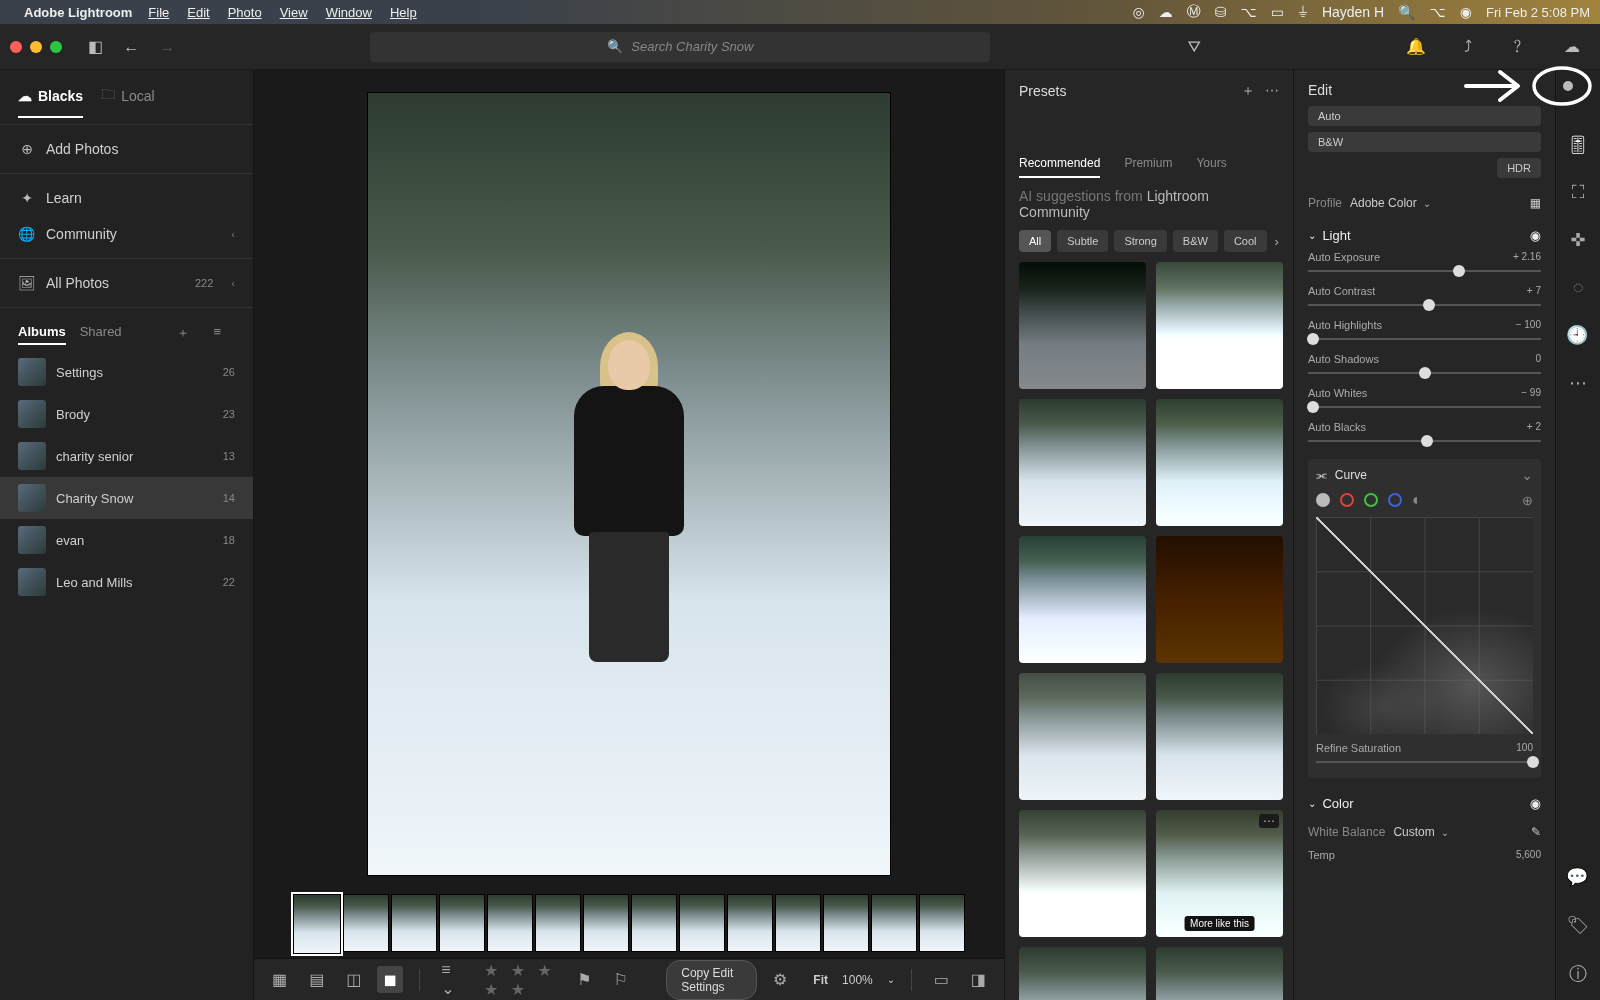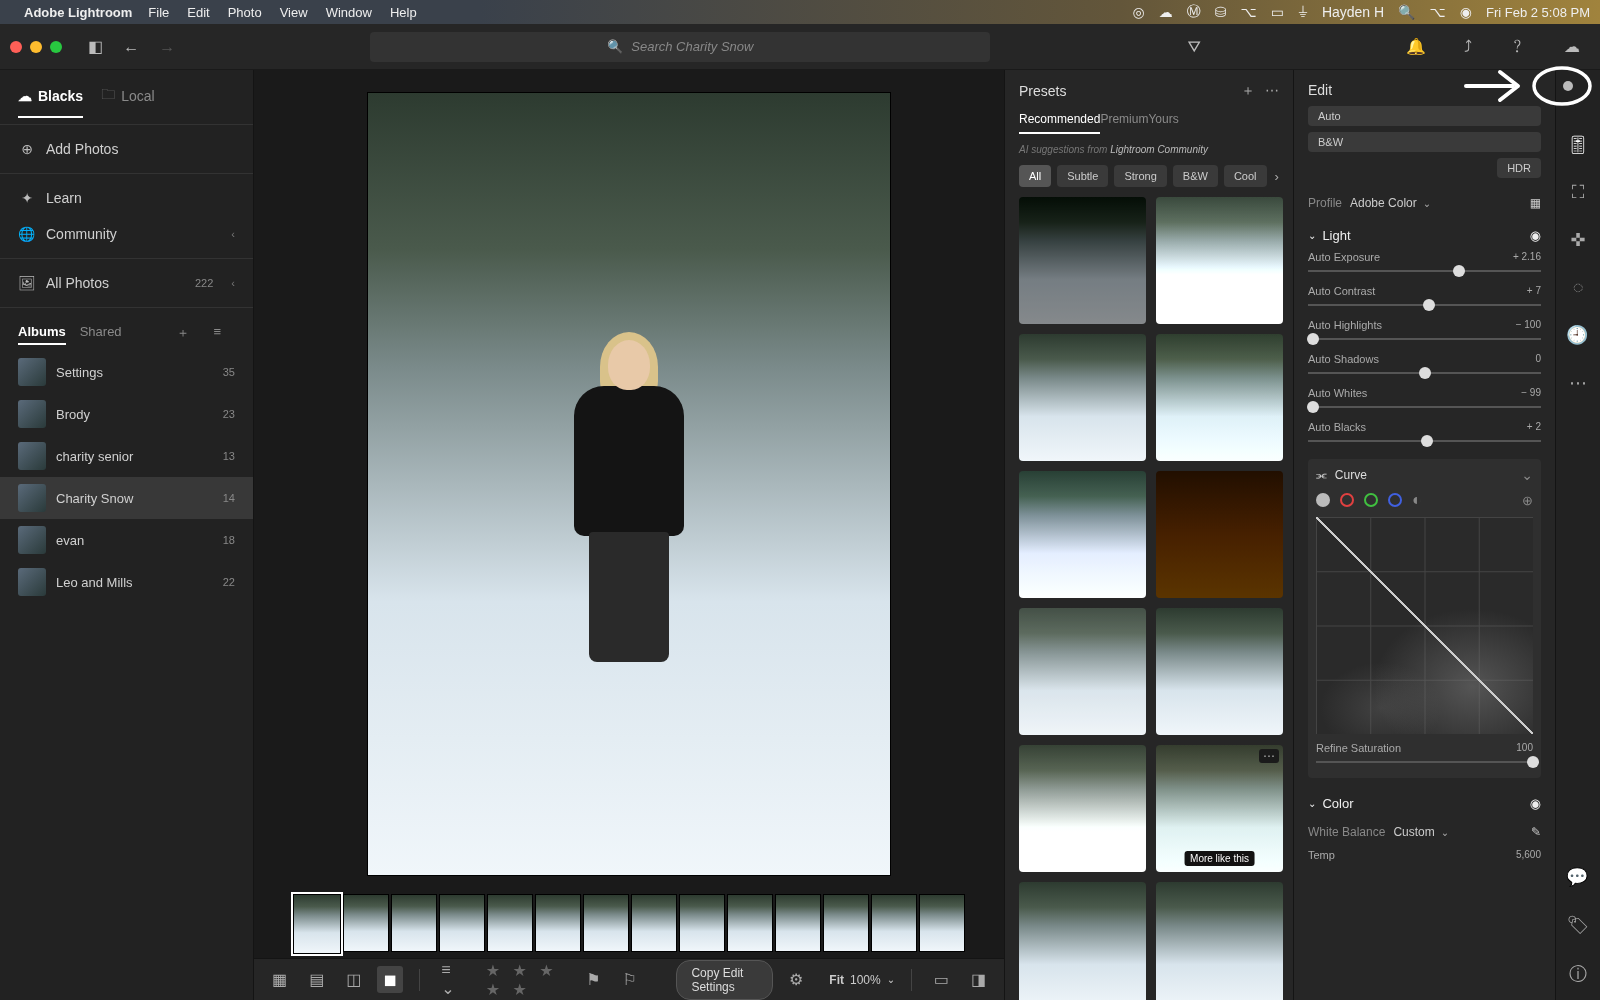--- a/index.html
+++ b/index.html
@@ -18,21 +18,21 @@
     --snow-bg: linear-gradient(to bottom, #2d3b30 0%, #4a5a4c 20%, #7a8a8a 35%, #d8e4ec 65%, #f0f6fa 100%);
   }
   * { box-sizing: border-box; margin: 0; padding: 0; font-family: -apple-system, BlinkMacSystemFont, "Segoe UI", sans-serif; user-select: none; }
   html, body { width: 1600px; height: 1000px; overflow: hidden; background: #000; color: var(--text); font-size: 13px; }
   body { position: relative; }
 
   
   .mac-menubar { height: 24px; background: linear-gradient(to right, #3a414b 0%, #3a414b 30%, #63563a 70%, #a0833d 100%); display: flex; align-items: center; padding: 0 10px; color: #eee; font-size: 13px; }
   .mac-menubar .apple { font-size: 15px; margin-right: 14px; }
   .mac-menubar .app-name { font-weight: 600; margin-right: 16px; }
-  .mac-menubar .menu-item { margin-right: 18px; cursor: default; }
+  .mac-menubar .menu-item { margin-right: 18px; cursor: default; text-decoration: underline; }
   .mac-menubar .spacer { flex: 1; }
   .mac-menubar .right-icon { margin-left: 14px; font-size: 14px; }
   .mac-menubar .clock { margin-left: 14px; }
 
   
   .toolbar { height: 46px; background: #262626; display: flex; align-items: center; padding: 0 10px; border-bottom: 1px solid #1a1a1a; }
   .traffic-lights { display: flex; gap: 8px; margin-right: 16px; }
   .traffic-lights span { width: 12px; height: 12px; border-radius: 50%; display: block; }
   .tl-red { background: #ff5f57; }
   .tl-yellow { background: #febc2e; }
@@ -76,30 +76,30 @@
   .subject .legs { width: 80px; height: 130px; background: #2a2a2a; margin: -4px auto 0 auto; border-radius: 4px 4px 8px 8px; }
   .filmstrip { height: 70px; display: flex; gap: 2px; padding: 6px 4px; background: #1a1a1a; justify-content: center; }
   .fs-thumb { width: 46px; height: 58px; background: var(--snow-bg); border: 1px solid #000; cursor: pointer; }
   .fs-thumb.sel { outline: 2px solid #fff; outline-offset: 0; width: 48px; height: 60px; }
   .bottom-bar { height: 42px; background: #262626; border-top: 1px solid #141414; display: flex; align-items: center; padding: 0 12px; gap: 10px; }
   .bb-icon { color: #aaa; font-size: 16px; padding: 4px 6px; cursor: default; }
   .bb-icon.active { background: #444; border-radius: 3px; color: #fff; }
   .bb-sep { width: 1px; height: 22px; background: #444; margin: 0 6px; }
   .stars { color: #666; letter-spacing: 4px; font-size: 16px; }
   .copy-btn { background: #3a3a3a; border: 1px solid #555; border-radius: 14px; padding: 5px 14px; color: #ddd; font-size: 12px; }
-  .fit-group { display: flex; align-items: center; gap: 6px; color: #ccc; font-size: 12px; }
+  .fit-group { display: flex; align-items: center; gap: 14px; color: #ccc; font-size: 12px; }
 
   
   .presets-panel { width: 290px; background: #262626; border-left: 1px solid #141414; border-right: 1px solid #141414; display: flex; flex-direction: column; }
   .pp-header { display: flex; align-items: center; padding: 12px 14px 8px 14px; font-size: 14px; color: #ddd; }
   .pp-header .hicons { margin-left: auto; display: flex; gap: 10px; color: #aaa; }
-  .pp-tabs { display: flex; gap: 0; padding: 4px 14px 0 14px; font-size: 12px; color: var(--text-dim); }
+  .pp-tabs { display: flex; gap: 24px; padding: 4px 14px 0 14px; font-size: 12px; color: var(--text-dim); margin-top: 44px; }
   .pp-tab { padding-bottom: 6px; border-bottom: 2px solid transparent; }
   .pp-tab.active { color: #fff; border-bottom-color: #fff; }
-  .pp-sugg { font-size: 10px; color: #777; padding: 10px 14px 6px 14px; font-style: italic; }
+  .pp-sugg { font-size: 14px; color: #777; padding: 10px 14px 6px 14px; }
   .pp-sugg a { color: #bbb; text-decoration: none; }
   .pp-chips { display: flex; gap: 6px; padding: 4px 10px 10px 14px; align-items: center; }
   .chip { background: #3a3a3a; border-radius: 4px; padding: 5px 10px; font-size: 11px; color: #ccc; cursor: pointer; }
   .chip.active { background: #555; color: #fff; }
   .chip-arrow { color: #aaa; font-size: 13px; padding: 0 2px; }
   .preset-grid { flex: 1; overflow-y: auto; padding: 0 10px 10px 14px; }
   .preset-grid-inner { display: grid; grid-template-columns: 1fr 1fr; gap: 10px; }
   .preset-thumb { aspect-ratio: 1/1; border-radius: 4px; background: var(--snow-bg); position: relative; cursor: pointer; }
   .preset-thumb.dark  { filter: brightness(0.55) contrast(1.2); }
   .preset-thumb.bright{ filter: brightness(1.25) saturate(0.9); }
@@ -242,21 +242,21 @@
       <span>Shared</span>
       <div class="hicons">
         <span>＋</span>
         <span>≡</span>
       </div>
     </div>
     <div class="album-list" id="album-list">
         <div class="album-item">
           <div class="album-thumb"></div>
           <span>Settings</span>
-          <span class="count">35</span>
+          <span class="count">26</span>
         </div>
         <div class="album-item">
           <div class="album-thumb"></div>
           <span>Brody</span>
           <span class="count">23</span>
         </div>
         <div class="album-item">
           <div class="album-thumb"></div>
           <span>charity senior</span>
           <span class="count">13</span>

